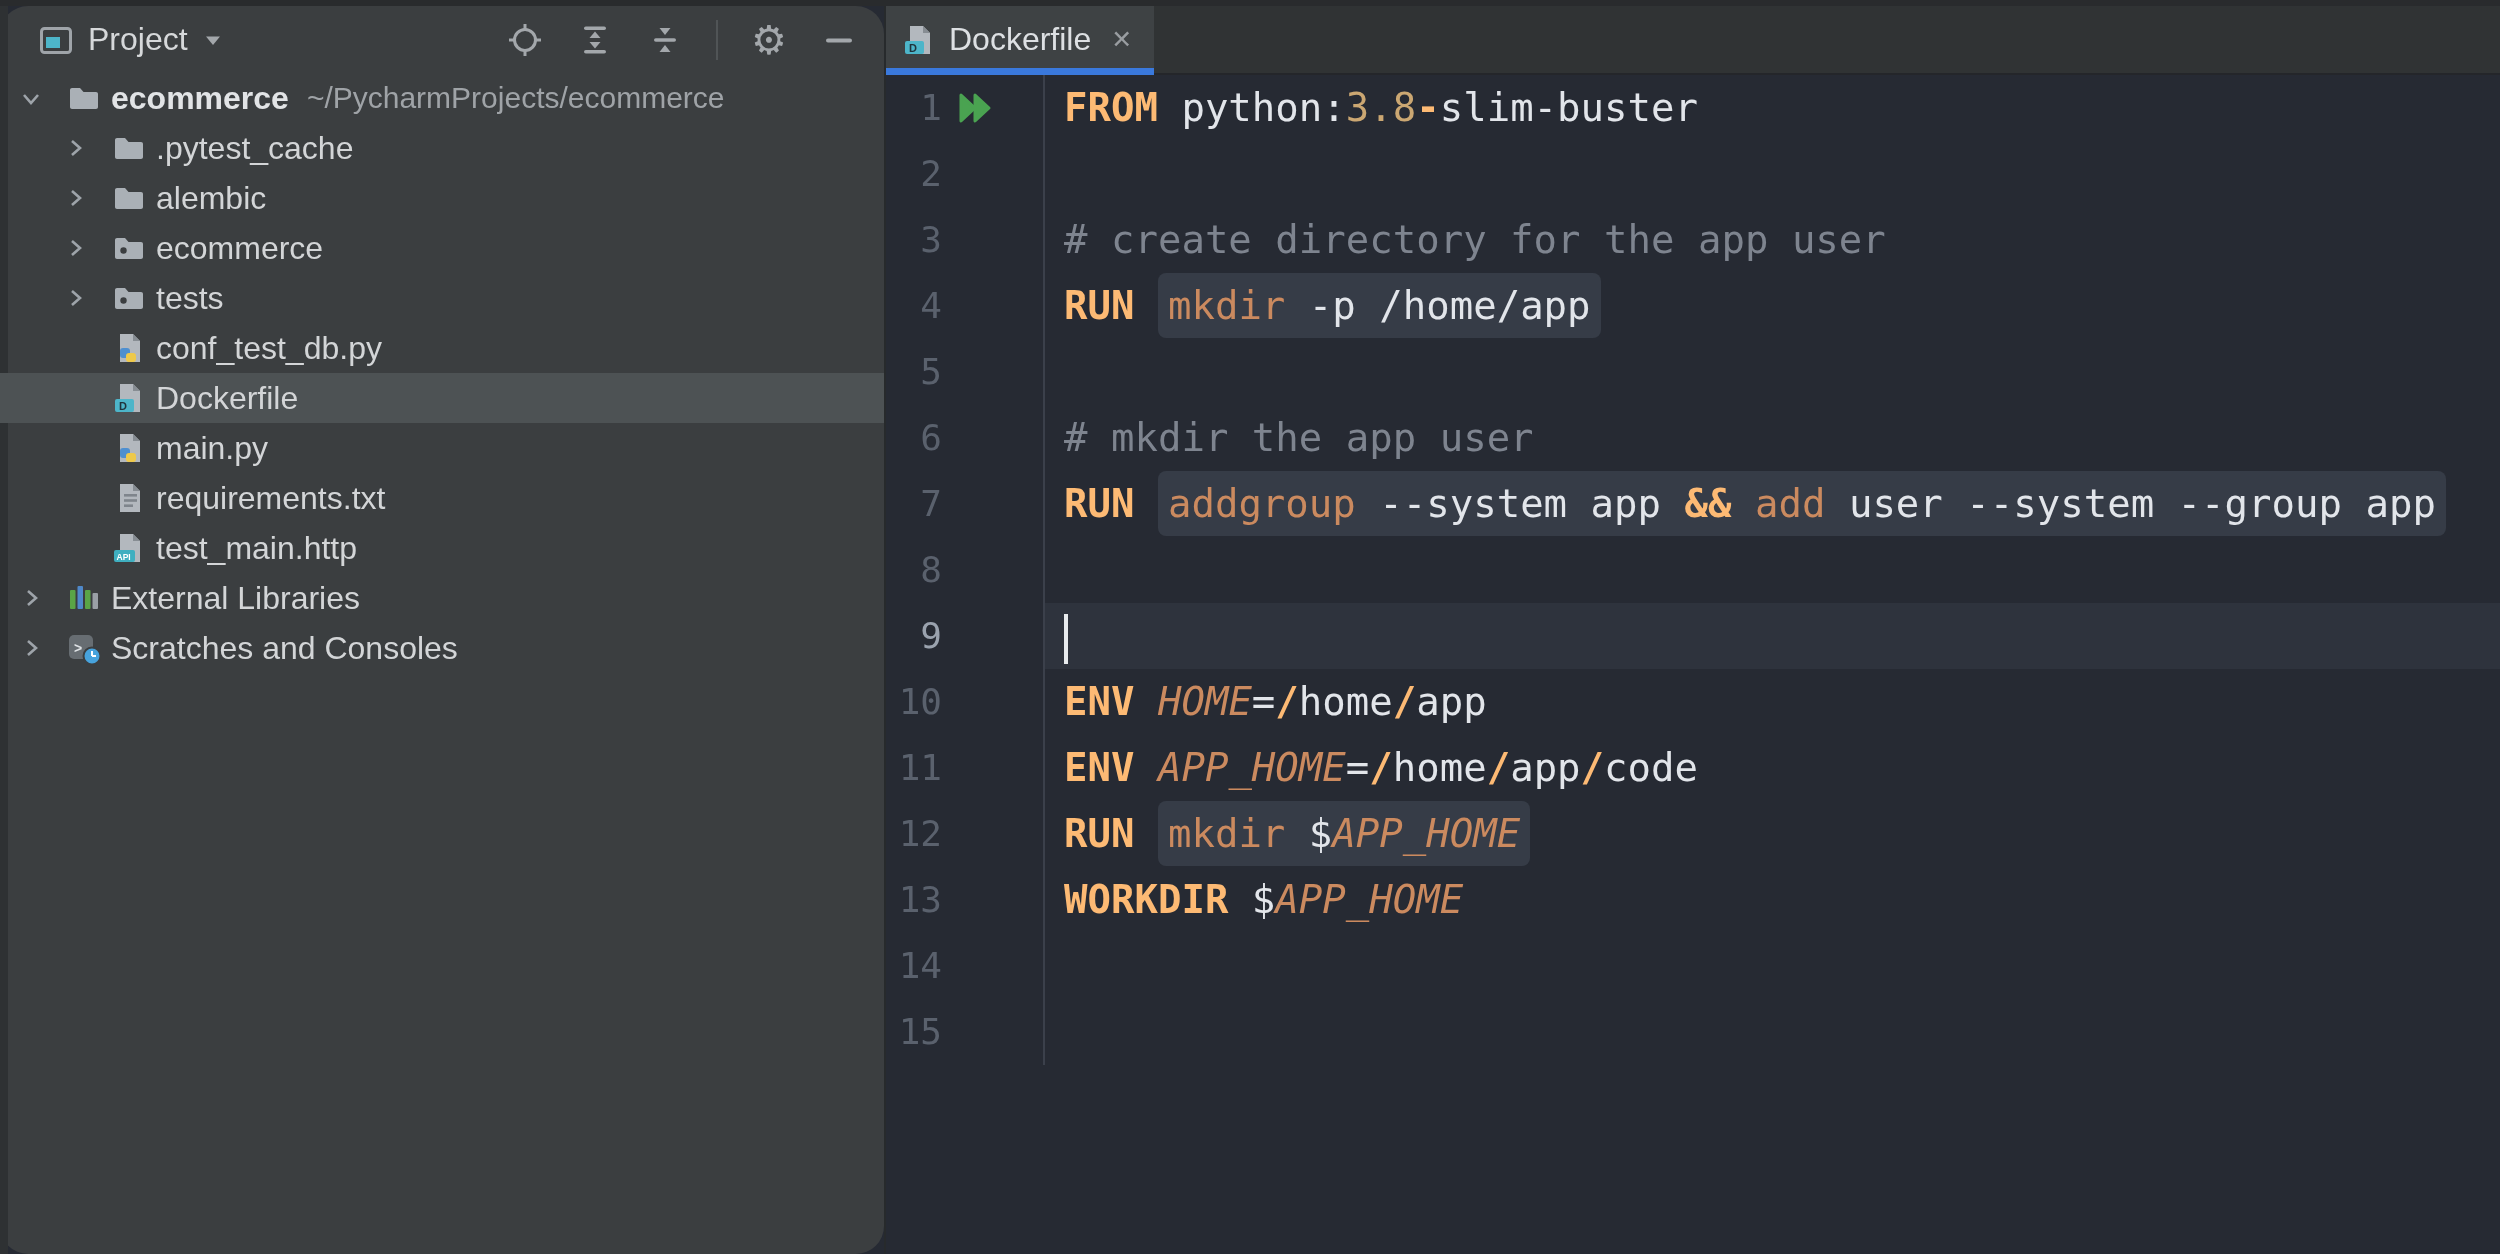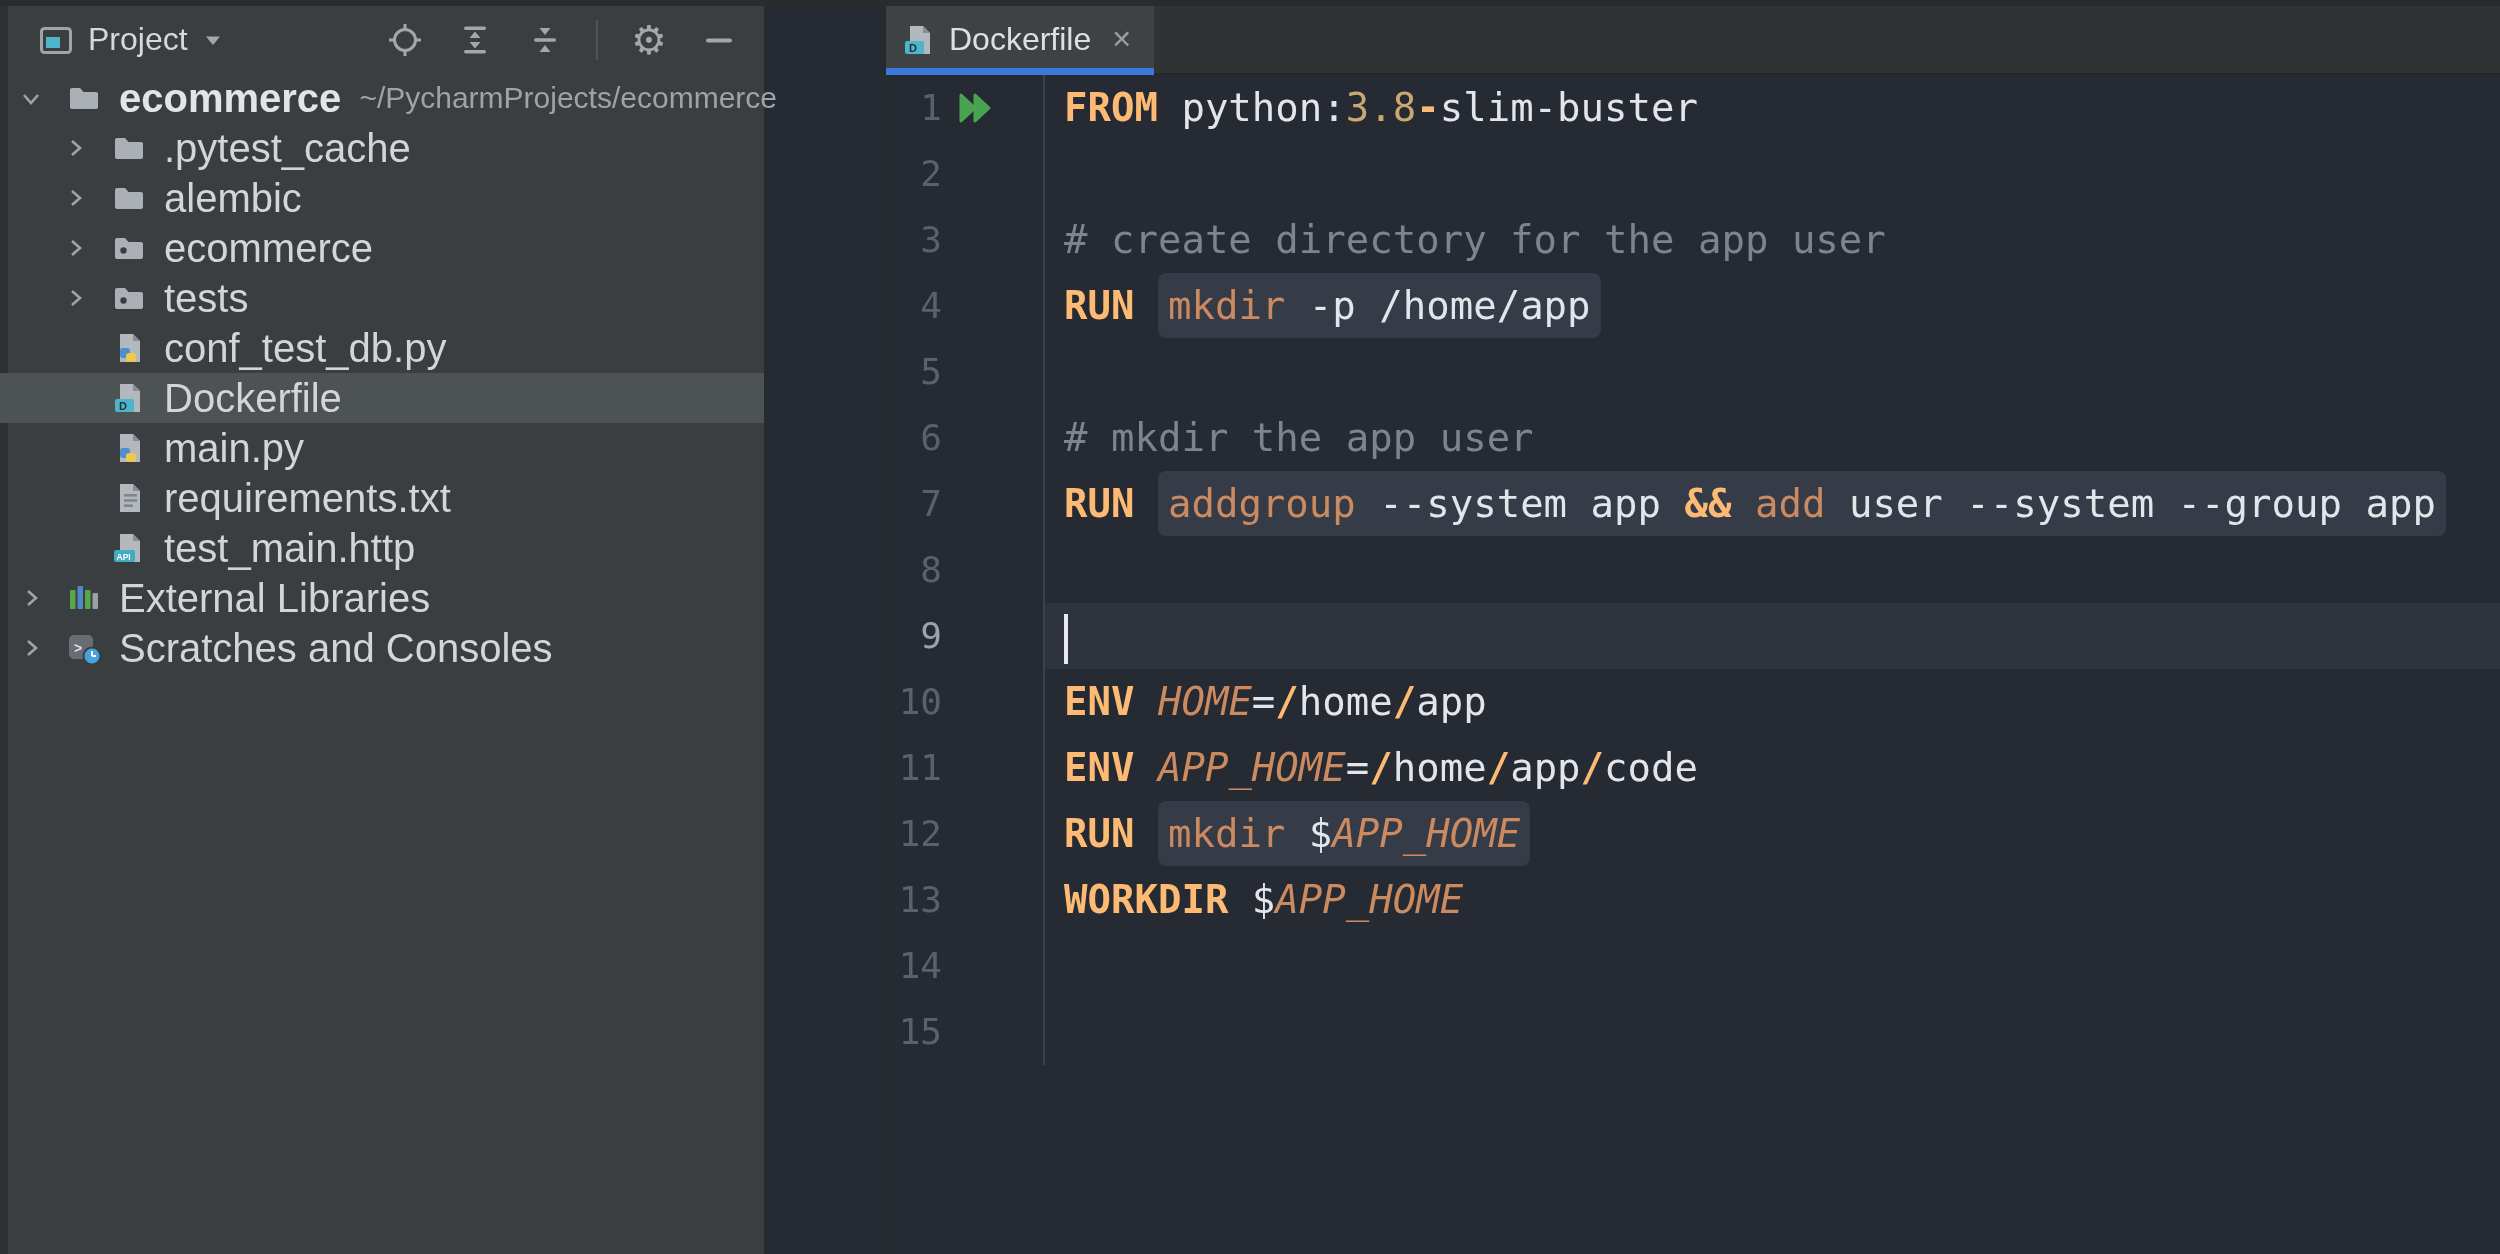--- a/index.html
+++ b/index.html
@@ -1,37 +1,37 @@
 <!DOCTYPE html>
 <html><head>
 <meta charset="utf-8">
 <style>
   html,body{margin:0;padding:0;background:#1b1d22;}
   .window{position:relative;width:2500px;height:1254px;background:#262a33;overflow:hidden;
           font-family:"Liberation Sans",sans-serif;-webkit-font-smoothing:antialiased;}
   .top-edge{position:absolute;left:0;top:0;width:2500px;height:6px;background:#292b2d;z-index:6;}
 
   
-  .project-panel{position:absolute;left:0;top:6px;bottom:0;width:764px;background:#3b3e40;z-index:2;}
+  .project-panel{position:absolute;left:0;top:6px;bottom:0;width:884px;background:#3b3e40;z-index:2;border-radius:28px;}
   .project-panel::before{content:"";position:absolute;left:0;top:0;bottom:0;width:8px;background:#2e3133;}
   .panel-header{display:flex;align-items:center;height:67px;padding:0 26px 0 38px;}
   .panel-title{margin-left:14px;font-size:32px;color:#d6d8da;}
   .chev-down{margin-left:12px;display:inline-flex;}
   .header-actions{margin-left:auto;display:flex;align-items:center;gap:32px;}
   .header-actions .abtn{display:inline-flex;align-items:center;justify-content:center;width:38px;height:38px;}
   .tb-divider{width:2px;height:40px;background:#505456;}
   .gear-glyph{font-size:40px;line-height:36px;color:#a3a7ab;}
 
   .tree{position:relative;}
   .tree-row{position:relative;display:flex;align-items:center;height:50px;white-space:nowrap;}
   .tree-row.selected{background:#4d5254;}
   .tree-row.selected::before{content:"";position:absolute;left:0;top:0;bottom:0;width:8px;background:#4d5254;}
   .t-chev{display:inline-flex;width:26px;flex:none;}
   .t-ico{display:inline-flex;width:34px;flex:none;position:relative;}
-  .t-label{margin-left:18px;font-size:40px;color:#d3d5d7;}
+  .t-label{margin-left:10px;font-size:32px;color:#d3d5d7;}
   .t-label.bold{font-weight:bold;color:#e2e4e6;}
   .t-suffix{margin-left:18px;font-size:30px;color:#9fa3a7;}
 
   
   .panel-divider{position:absolute;left:884px;top:6px;bottom:0;width:2px;background:#272a2c;z-index:3;}
 
   
   .editor-pane{position:absolute;left:886px;right:0;top:6px;bottom:0;display:flex;flex-direction:column;background:#262a33;}
   .tab-bar{height:67px;flex:none;background:#303334;border-bottom:2px solid #24262a;display:flex;}
   .tab{position:relative;display:inline-flex;align-items:center;height:67px;padding:0 22px 0 16px;background:#3e4244;}

